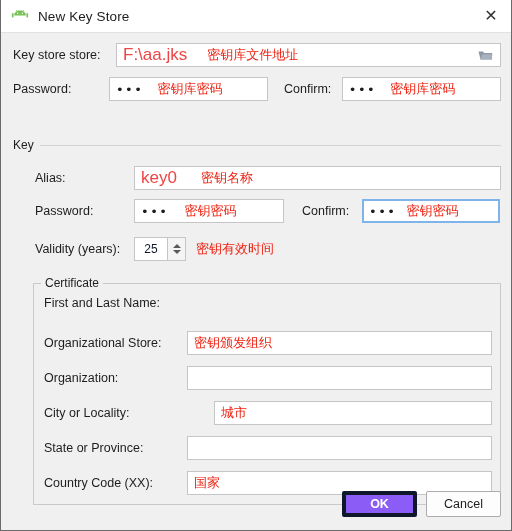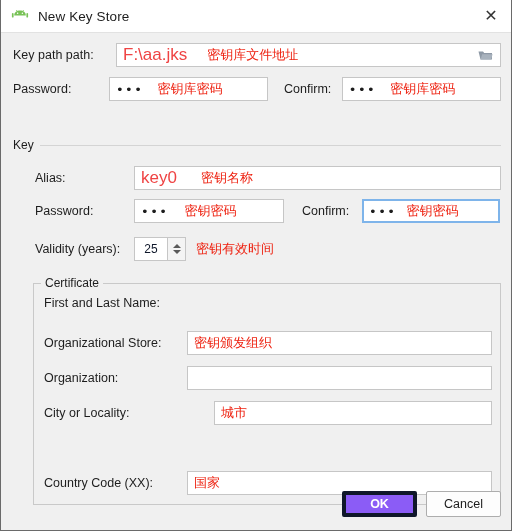--- a/index.html
+++ b/index.html
@@ -282,21 +282,21 @@
       </svg>
     </span>
     <span class="title-text">New Key Store</span>
     <span class="close-btn">✕</span>
   </div>
   <div class="title-sep"></div>
 
   <div class="content">
 
     <div class="row" id="row-path">
-      <span class="lbl">Key path path:</span>
+      <span class="lbl">Key store store:</span>
       <div class="field">
         <span class="value">F:\aa.jks</span>
         <span class="hint" style="margin-left:20px;">密钥库文件地址</span>
         <span class="folder-icon">
           <svg width="15" height="12" viewBox="0 0 15 12">
             <path d="M0.5 2.5 L5 2.5 L6.2 4 L14 4 L14 10.5 L2.5 10.5 Z" fill="#8e99a6"></path>
             <path d="M2.5 10.5 L4.2 5.3 L14.6 5.3 L13 10.5 Z" fill="#a8b2bd"></path>
           </svg>
         </span>
       </div>
@@ -373,20 +373,26 @@
         </div>
       </div>
 
       <div class="cert-row" style="top:117px;gap:27px;">
         <span class="lbl">City or Locality:</span>
         <div class="field">
           <span class="hint">城市</span>
         </div>
       </div>
 
+      <div class="cert-row" style="top:152px;">
+        <span class="lbl">State or Province:</span>
+        <div class="field">
+          <span class="hint"></span>
+        </div>
+      </div>
 
       <div class="cert-row" style="top:187px;">
         <span class="lbl">Country Code (XX):</span>
         <div class="field">
           <span class="hint">国家</span>
         </div>
       </div>
     </div>
 
   </div>

